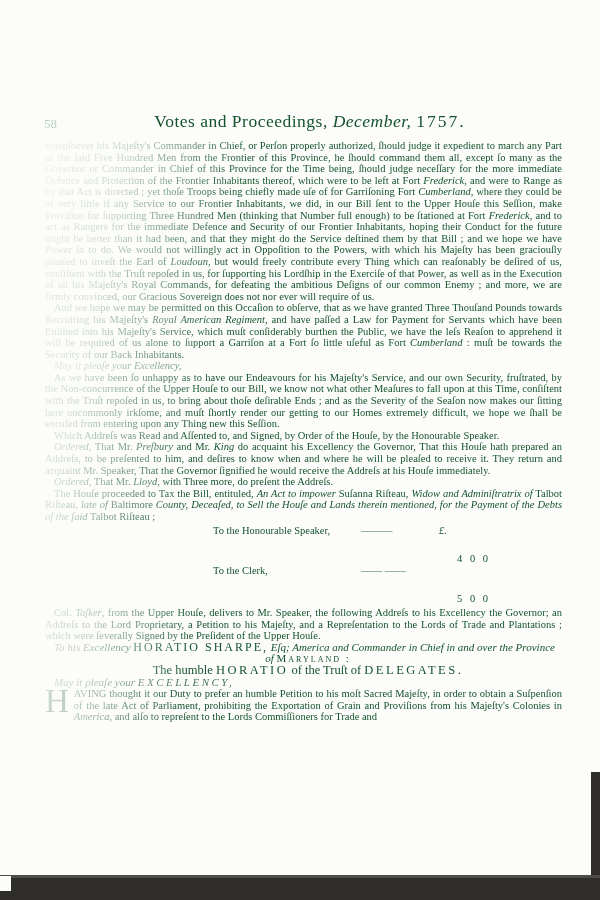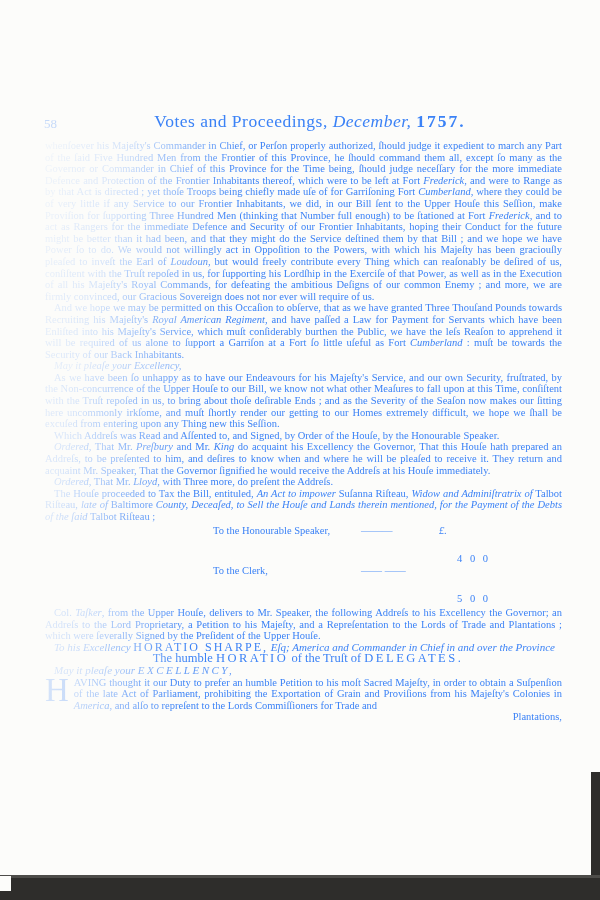--- a/index.html
+++ b/index.html
@@ -1,27 +1,27 @@
 <!DOCTYPE html>
 <html><head>
 <meta charset="utf-8">
 <style>
   html,body{margin:0;padding:0;background:#ffffff;}
   .page{
     position:relative;width:600px;height:900px;overflow:hidden;
-    background:#fcfcfa;color:#3b82f6;
+    background:#fcfcfa;color:#14532d;
     font-family:"Liberation Serif","DejaVu Serif",serif;
   }
   
   .headline{
     position:absolute;top:111px;left:70px;right:50px;
     text-align:center;font-size:17.5px;letter-spacing:.5px;white-space:nowrap;
   }
   .headline .it{}
-  .headline .yr{letter-spacing:2px;font-weight:bold;}
+  .headline .yr{letter-spacing:2px;}
   .pageno{position:absolute;top:116px;left:44px;font-size:13px;opacity:.28;}
   
   .bodycol{
     position:absolute;top:140px;left:45px;width:517px;
     font-size:10.5px;line-height:11.6px;text-align:justify;
   }
   .bodycol p{margin:0;text-indent:9px;}
   .bodycol p.noindent{text-indent:0;}
   .it{font-style:italic;}
   .caps{letter-spacing:2.5px;}
@@ -104,30 +104,30 @@
         <span class="tax-label">To the Clerk,</span>
         <span class="tax-dash">——  ——</span>
         <span class="tax-cur"></span>
         <span class="tax-amt">5 0 0</span>
       </div>
     </div>
 
     <p><span>Col. </span><span class="it">Taſker</span><span>, from the Upper Houſe, delivers to Mr. Speaker, the following Addreſs to his Excellency the Governor; an Addreſs to the Lord Proprietary, a Petition to his Majeſty, and a Repreſentation to the Lords of Trade and Plantations ; which were ſeverally Signed by the Preſident of the Upper Houſe.</span></p>
 
     <p class="sharpe1"><span class="it">To his Excellency </span><span class="caps">HORATIO SHARPE,</span><span class="it"> Eſq; </span><span class="it">America and Commander in Chief in and over the Province</span></p>
+    <p class="sharpe2"><span class="it">of </span><span class="scaps">Maryland :</span></p>
 
     <p class="humble"><span>The humble </span><span class="caps">HORATIO</span><span> of the Truſt of </span><span class="caps">DELEGATES.</span></p>
 
     <p class="exc2"><span class="it">May it pleaſe your </span><span class="it caps">EXCELLENCY,</span></p>
 
     <p class="noindent p9">
       <span class="dropcap">H</span><span><span>AVING thought it our Duty to prefer an humble Petition to his moſt Sacred Majeſty, in order to obtain a Suſpenſion of the late Act of Parliament, prohibiting the Exportation of Grain and Proviſions from his Majeſty's Colonies in </span><span class="it">America,</span><span> and alſo to repreſent to the Lords Commiſſioners for Trade and</span></span>
     </p>
 
-    <p class="catchword">Plantations,</p>
 
   </div>
 
   <div class="fade-left-top"></div>
   <div class="fade-left-bottom"></div>
   <div class="right-bar"></div>
   <div class="bottom-band"></div>
   <div class="corner-notch"></div>
 
 </div>

